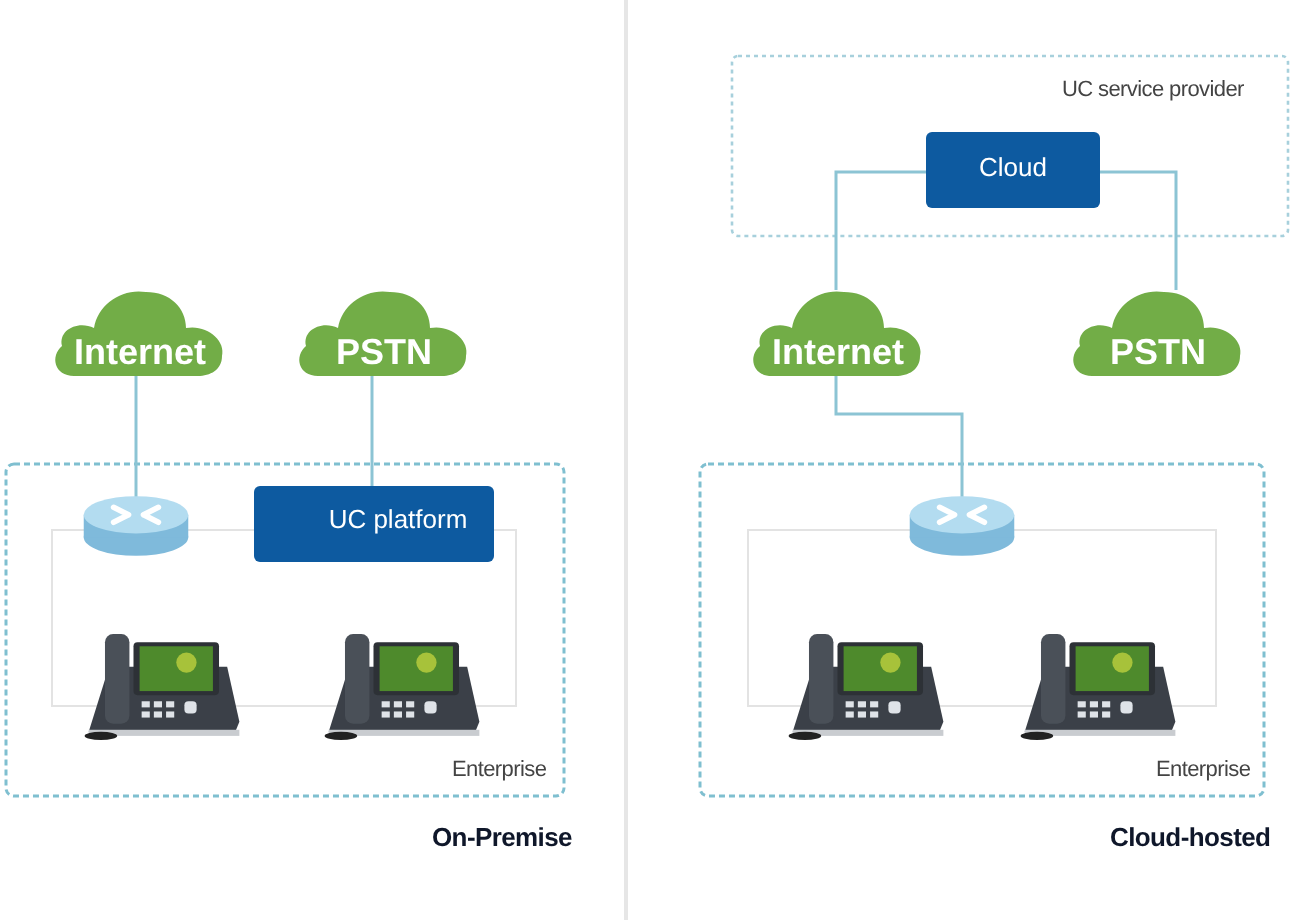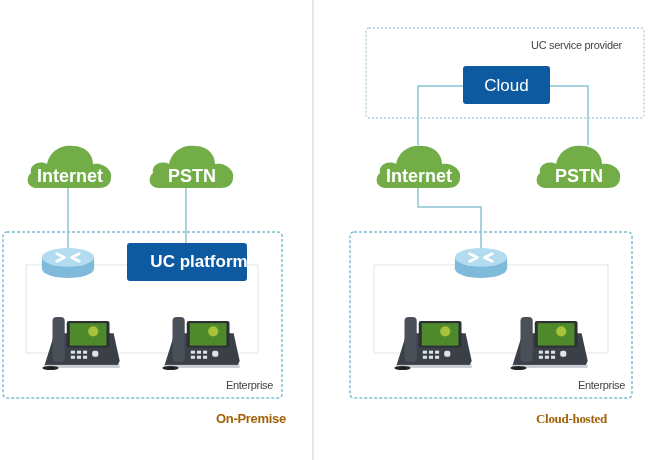--- a/index.html
+++ b/index.html
@@ -1,22 +1,22 @@
 <!DOCTYPE html>
 <html><head>
 <meta charset="utf-8">
 <style>
   html, body { margin:0; padding:0; background:#ffffff; }
   body { width:650px; height:460px; position:relative; overflow:hidden; font-family:"Liberation Sans", sans-serif; }
   svg { position:absolute; left:0; top:0; }
   .lbl { position:absolute; font-family:"Liberation Sans", sans-serif; }
   .cloud-text { color:#fff; font-weight:bold; font-size:18px; text-align:center; width:90px; }
-  .box-text { color:#fff; font-size:17px; text-align:center; }
+  .box-text { color:#fff; font-size:13px; text-align:center; }
   .small { font-size:11px; color:#444; font-family:"Liberation Sans", sans-serif; letter-spacing:-0.3px; }
-  .caption { font-size:13px; font-weight:bold; color:#a16207; letter-spacing:-0.3px; }
+  .caption { font-size:13px; font-weight:bold; color:#0f172a; letter-spacing:-0.3px; }
 </style>
 </head>
 <body>
 
 <svg width="650" height="460" viewBox="0 0 650 460">
   <defs>
     <symbol id="cloud" viewBox="0 0 90 50">
       <path d="M12 48 C2 48 0 38 6 33 C4 25 14 20 22 24 C24 12 36 4 48 6 C60 6 68 14 68 24 C78 22 88 30 86 38 C86 45 80 48 74 48 Z" fill="#72ad47"></path>
     </symbol>
     <symbol id="router" viewBox="0 0 60 36">
@@ -71,22 +71,22 @@
     <use href="#cloud" x="374" y="140" width="90" height="50"></use>
     <use href="#cloud" x="534" y="140" width="90" height="50"></use>
     <use href="#router" x="453" y="246" width="56" height="34"></use>
     <use href="#phone" x="392" y="315" width="82" height="56"></use>
     <use href="#phone" x="508" y="315" width="82" height="56"></use>
   </g>
 </svg>
 
 <div class="lbl cloud-text" style="left:25px;top:166px;">Internet</div>
 <div class="lbl cloud-text" style="left:147px;top:166px;">PSTN</div>
-<div class="lbl box-text" style="left:127px;top:252px;width:144px;font-weight:bold;">UC platform</div>
+<div class="lbl box-text" style="left:127px;top:252px;width:144px;">UC platform</div>
 <div class="lbl small" style="left:226px;top:379px;">Enterprise</div>
 <div class="lbl caption" style="left:216px;top:411px;">On-Premise</div>
 
 <div class="lbl small" style="left:531px;top:39px;">UC service provider</div>
 <div class="lbl box-text" style="left:463px;top:76px;width:87px;">Cloud</div>
 <div class="lbl cloud-text" style="left:374px;top:166px;">Internet</div>
 <div class="lbl cloud-text" style="left:534px;top:166px;">PSTN</div>
 <div class="lbl small" style="left:578px;top:379px;">Enterprise</div>
-<div class="lbl caption" style="left:536px;top:411px;font-family:Liberation Serif, serif;">Cloud-hosted</div>
+<div class="lbl caption" style="left:555px;top:411px;">Cloud-hosted</div>
 
 </body></html>

